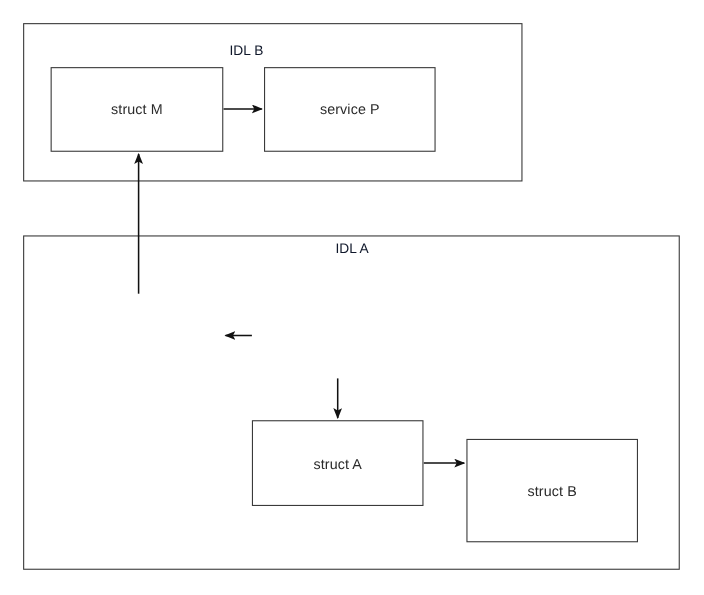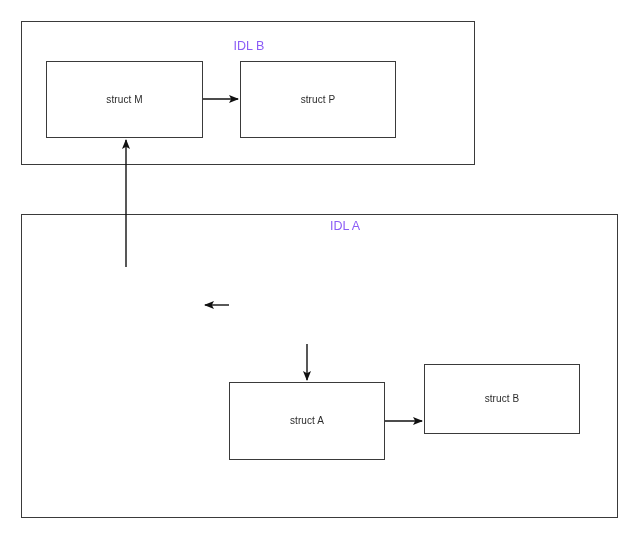--- a/index.html
+++ b/index.html
@@ -26,34 +26,33 @@
   .node-box {
     position: absolute;
     box-sizing: border-box;
     border: 1px solid #3a3a3a;
     background: #ffffff;
     display: flex;
     align-items: center;
     justify-content: center;
   }
   .node-label {
-    font-size: 10px;
+    font-size: 13px;
     color: #2b2b2b;
     line-height: 1;
     letter-spacing: 0.1px;
     white-space: nowrap;
   }
   .container-label {
     position: absolute;
     font-size: 12.5px;
-    color: #8b5cf6;
+    color: #0f172a;
     line-height: 1;
     white-space: nowrap;
     transform: translate(-50%, -50%);
-    margin-left: 25px;
   }
   .edge-layer {
     position: absolute;
     left: 0;
     top: 0;
     width: 640px;
     height: 541px;
     pointer-events: none;
   }
 </style>
@@ -93,26 +92,26 @@
     <line x1="307" y1="344" x2="307" y2="380" stroke="#111111" stroke-width="1.4" marker-end="url(#arrow-down)"></line>
 
     <line x1="385" y1="421" x2="422" y2="421" stroke="#111111" stroke-width="1.4" marker-end="url(#arrow-right)"></line>
   </svg>
 
   <div class="node-box" style="left:46px; top:61px; width:157px; height:77px;">
     <span class="node-label">struct M</span>
   </div>
 
   <div class="node-box" style="left:240px; top:61px; width:156px; height:77px;">
-    <span class="node-label">struct P</span>
+    <span class="node-label">service P</span>
   </div>
 
 
 
   <div class="node-box" style="left:229px; top:382px; width:156px; height:78px;">
     <span class="node-label">struct A</span>
   </div>
 
-  <div class="node-box" style="left:424px; top:364px; width:156px; height:70px;">
+  <div class="node-box" style="left:424px; top:399px; width:156px; height:94px;">
     <span class="node-label">struct B</span>
   </div>
 
 </div>
 
 </body></html>

